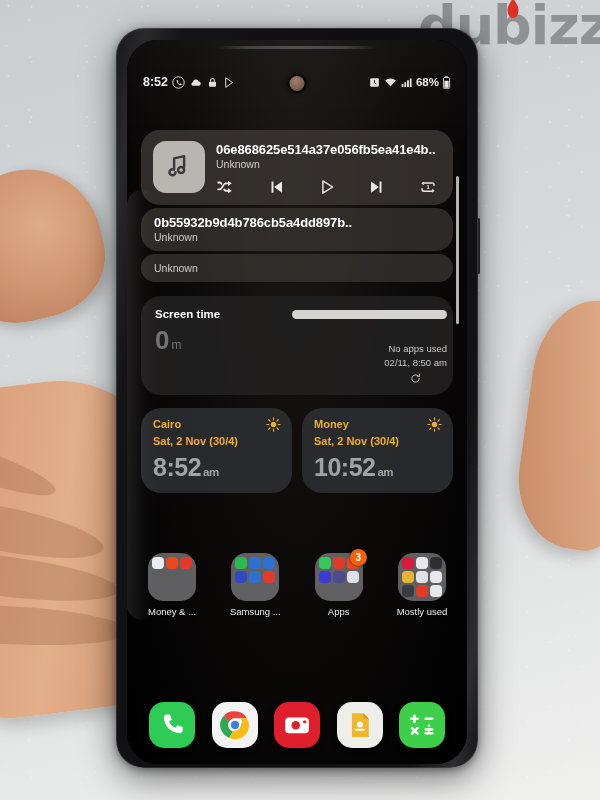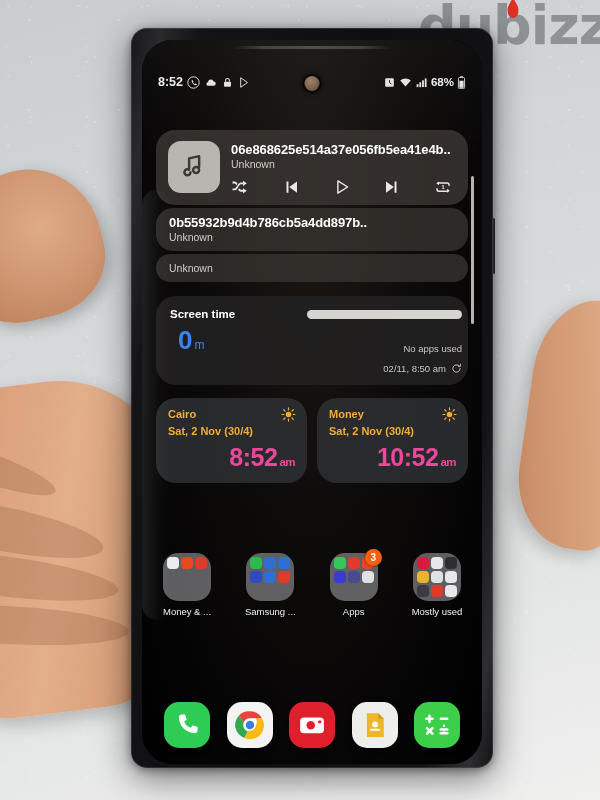--- a/index.html
+++ b/index.html
@@ -74,24 +74,24 @@
     right: -46px; top: 300px;
     width: 120px; height: 250px;
     background: linear-gradient(260deg, #cf9470 0%, #dca782 40%, #c78a66 100%);
     border-radius: 50% 42% 40% 50% / 32% 36% 34% 30%;
     transform: rotate(8deg);
     box-shadow: -5px 6px 16px rgba(0,0,0,.20);
   }
   
   #phone {
     position: absolute;
-    left: 131px; top: 28px;
+    left: 116px; top: 28px;
     width: 362px; height: 740px;
     background: linear-gradient(100deg, #17171a 0%, #2a2a2d 6%, #141416 14%, #0e0e10 50%, #131315 86%, #2e2e31 95%, #121214 100%);
-    border-radius: 16px;
+    border-radius: 28px;
     box-shadow:
       0 10px 34px rgba(0,0,0,.50),
       0 2px 8px rgba(0,0,0,.40),
       inset 0 0 0 1px rgba(120,120,126,.28);
   }
   #screen {
     position: absolute;
     left: 11px; top: 12px;
     width: 340px; height: 724px;
     background: #000;
@@ -221,26 +221,25 @@
   #screen-time-widget {
     margin-top: 14px;
     background: rgba(34,33,33,.88);
     border-radius: 20px;
     padding: 12px 6px 11px 14px;
     display: flex;
   }
   #st-left { flex: 1; }
   #st-label { color: #fff; font-size: 11.5px; font-weight: 700; }
   #st-value {
-    color: #3b82f6;
+    color: #737373;
     font-size: 26px;
     font-weight: 700;
     margin-top: 7px;
     line-height: 1;
-    margin-left: 8px;
   }
   #st-value span { font-size: 12px; font-weight: 500; margin-left: 2px; }
   #st-right {
     flex: 0 0 155px;
     display: flex;
     flex-direction: column;
     align-items: flex-end;
   }
   #st-bar {
     width: 100%;
@@ -251,21 +250,22 @@
   }
   #st-noapps {
     color: #c9c6c3;
     font-size: 9.5px;
     margin-top: 24px;
   }
   #st-stamp-row {
     display: flex;
     align-items: center;
     gap: 5px;
-    margin-top: 9px;
+    margin-top: 3px;
+    flex-direction: column;
   }
   #st-stamp { color: #c9c6c3; font-size: 9.5px; }
   #refresh-icon { width: 11px; height: 11px; display: block; }
   #refresh-icon svg { width: 100%; height: 100%; display: block; }
   
   #clocks {
     display: flex;
     gap: 10px;
     margin-top: 13px;
   }
@@ -282,27 +282,26 @@
     font-size: 11px;
     font-weight: 600;
   }
   .clock-date {
     color: #f0ad35;
     font-size: 11px;
     font-weight: 600;
     margin-top: 5px;
   }
   .clock-time {
-    color: #ec4899;
+    color: #a3a3a3;
     font-size: 25px;
     font-weight: 500;
     margin-top: 8px;
     line-height: 1;
     letter-spacing: -.5px;
-    text-align: right;
   }
   .clock-time span { font-size: 11.5px; font-weight: 600; margin-left: 2px; }
   .sun-icon {
     position: absolute;
     right: 11px; top: 9px;
     width: 15px; height: 15px;
   }
   .sun-icon svg { width: 100%; height: 100%; display: block; }
   
   #folder-row {

